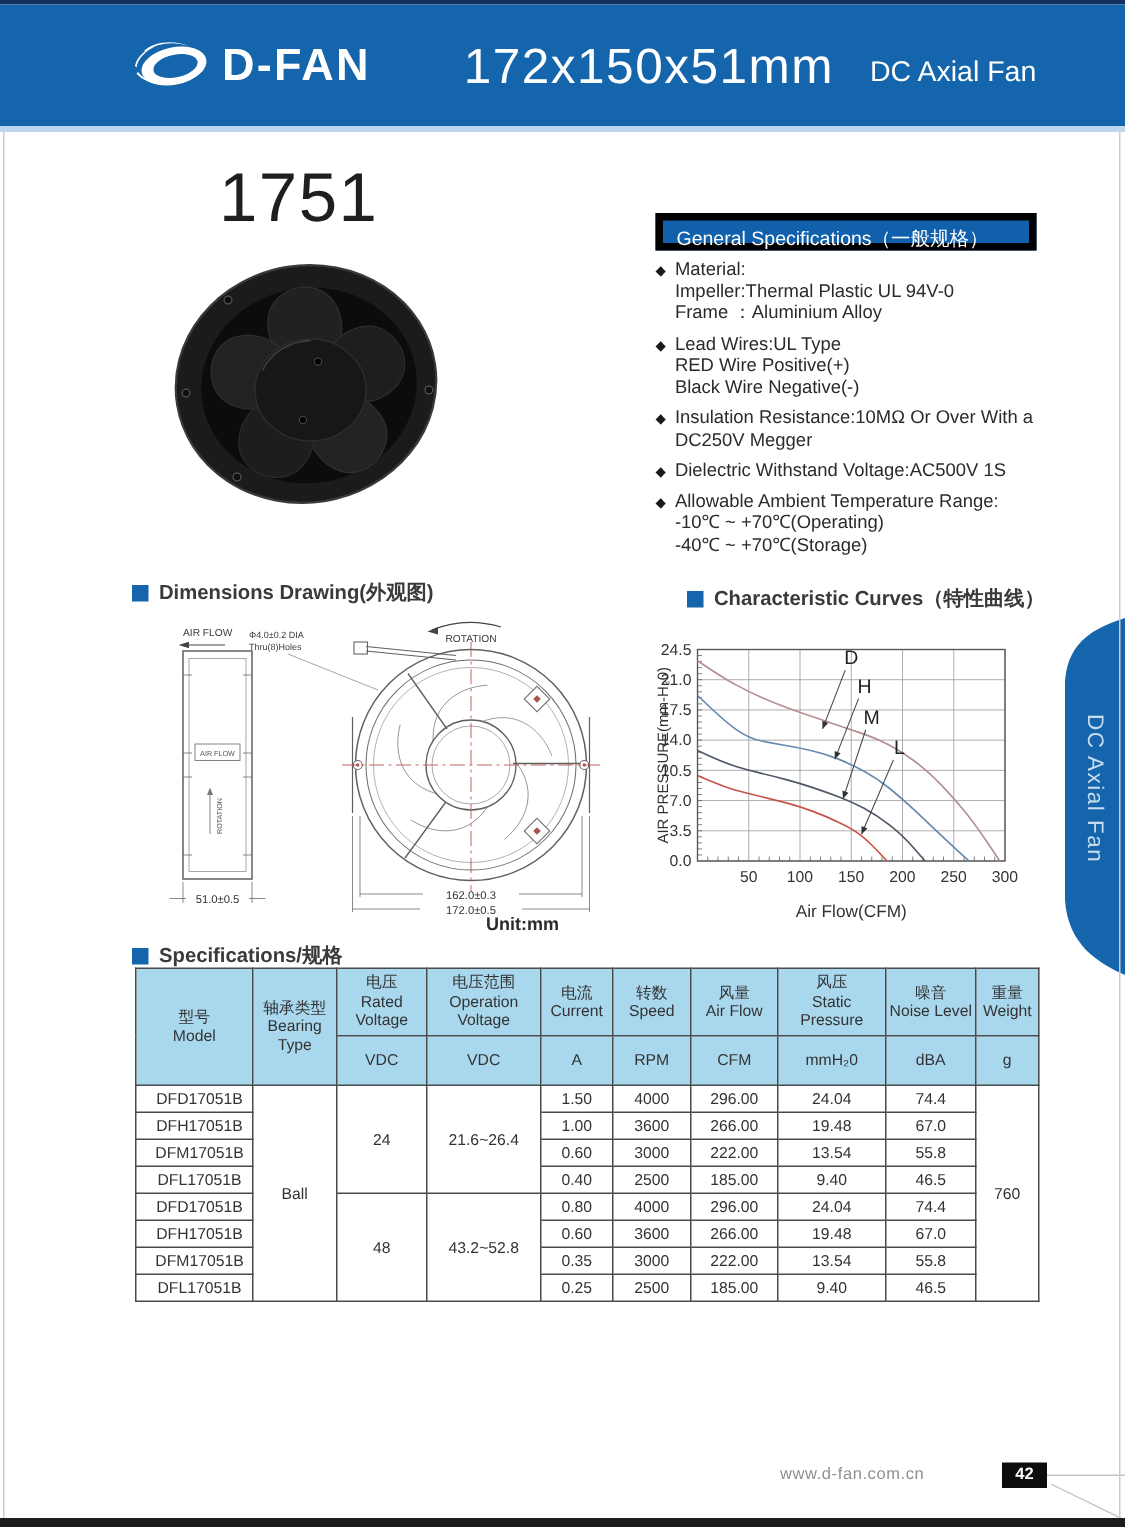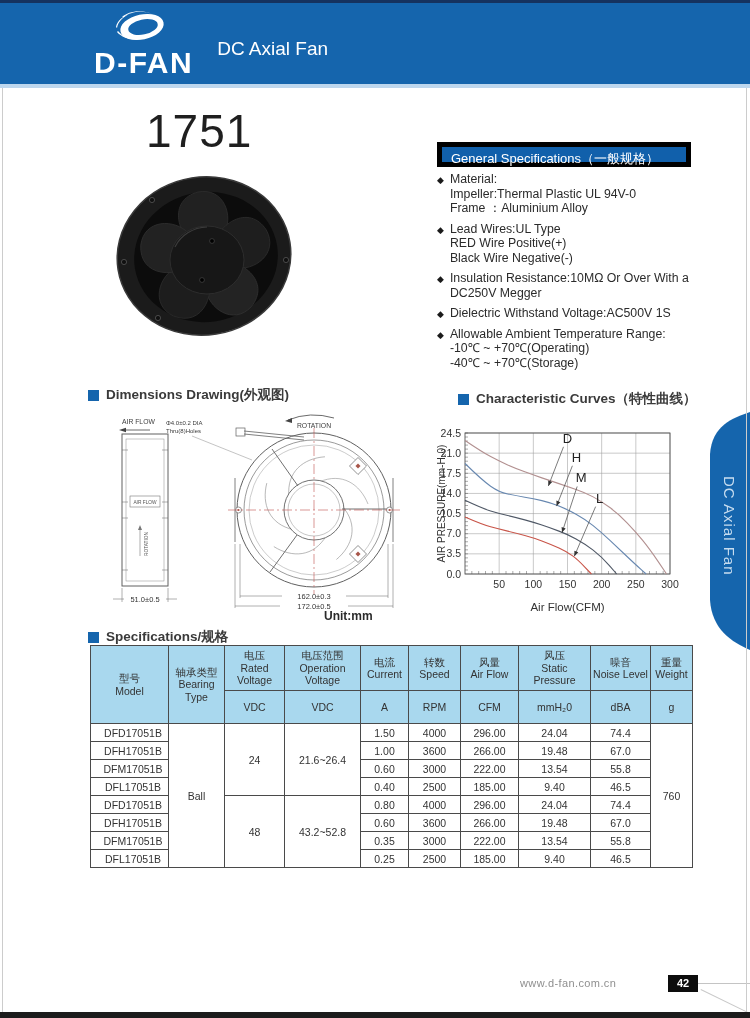--- a/index.html
+++ b/index.html
@@ -7,21 +7,21 @@
   body { font-family:"Liberation Sans", sans-serif; }
   #page {
     position:relative; width:750px; height:1018px; margin:0 auto;
     background:#ffffff; overflow:hidden;
   }
   
   .top-strip { position:absolute; left:0; top:0; width:750px; height:3px; background:#15325f; }
   .header { position:absolute; left:0; top:3px; width:750px; height:81px; background:#1565ad;
             display:flex; align-items:center; }
   .header-sep { position:absolute; left:0; top:84px; width:750px; height:4px; background:#bdd7ee; }
-  .logo-wrap { display:flex; align-items:center; margin-left:88px;flex-direction:column; }
+  .logo-wrap { display:flex; align-items:center; margin-left:88px; }
   .brand { color:#fff; font-size:30px; font-weight:bold; letter-spacing:1.5px; margin-left:6px; }
   .size-title { color:#fff; font-size:33px; font-weight:400; margin-left:62px; letter-spacing:1px; }
   .subtitle { color:#fff; font-size:19px; margin-left:24px; margin-top:10px; }
   
   .model-number { position:absolute; left:146px; top:104px; font-size:46px; color:#1f1f1f; letter-spacing:1px; }
   .fan-photo { position:absolute; left:112px; top:172px; }
   
   .gen-bar { position:absolute; left:437px; top:142px; width:254px; height:25px;
              background:#1160ab; border:5px solid #000000; color:#fff; font-size:13px;
              line-height:23px; padding-left:9px; }
@@ -73,20 +73,21 @@
     <div class="logo-wrap">
       <svg width="54" height="38" viewBox="0 0 54 38">
         <ellipse cx="28" cy="19" rx="22" ry="12.5" fill="#ffffff" transform="rotate(-12 28 19)"></ellipse>
         <ellipse cx="29" cy="19" rx="15" ry="7.5" fill="#1565ad" transform="rotate(-12 29 19)"></ellipse>
         <path d="M4,23 C10,31 24,33 34,29 C22,34 9,31 3,24 Z" fill="#ffffff"></path>
         <path d="M10,9 C16,4 28,2 38,6 C28,1 14,3 8,9 Z" fill="#ffffff"></path>
         <path d="M2,19 C3,13 9,8 15,6 C8,10 4,14 3,20 Z" fill="#ffffff"></path>
       </svg>
       <span class="brand">D-FAN</span>
     </div>
+    <span class="size-title">172x150x51mm</span>
     <span class="subtitle">DC Axial Fan</span>
   </div>
   <div class="header-sep"></div>
 
   <div class="model-number">1751</div>
 
   <svg class="fan-photo" width="184" height="168" viewBox="0 0 184 168">
     <ellipse cx="92" cy="84" rx="87" ry="79" fill="#1b1b1b" transform="rotate(-9 92 84)"></ellipse>
     <ellipse cx="92" cy="84" rx="87" ry="79" fill="none" stroke="#3a3a3a" stroke-width="1.5" transform="rotate(-9 92 84)"></ellipse>
     <ellipse cx="94" cy="85" rx="72" ry="65" fill="#0c0c0c" transform="rotate(-9 94 85)"></ellipse>

